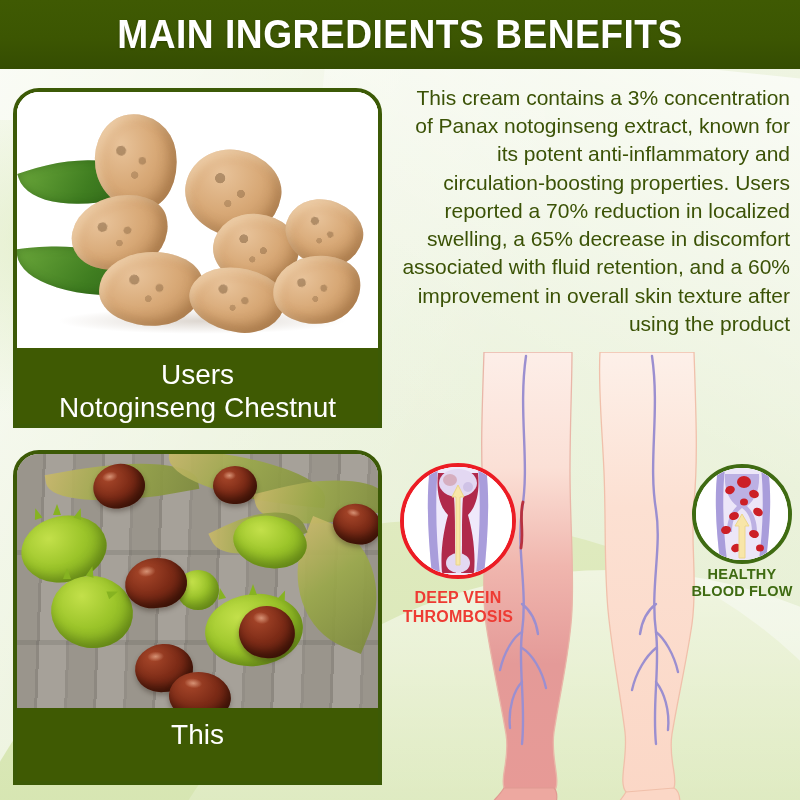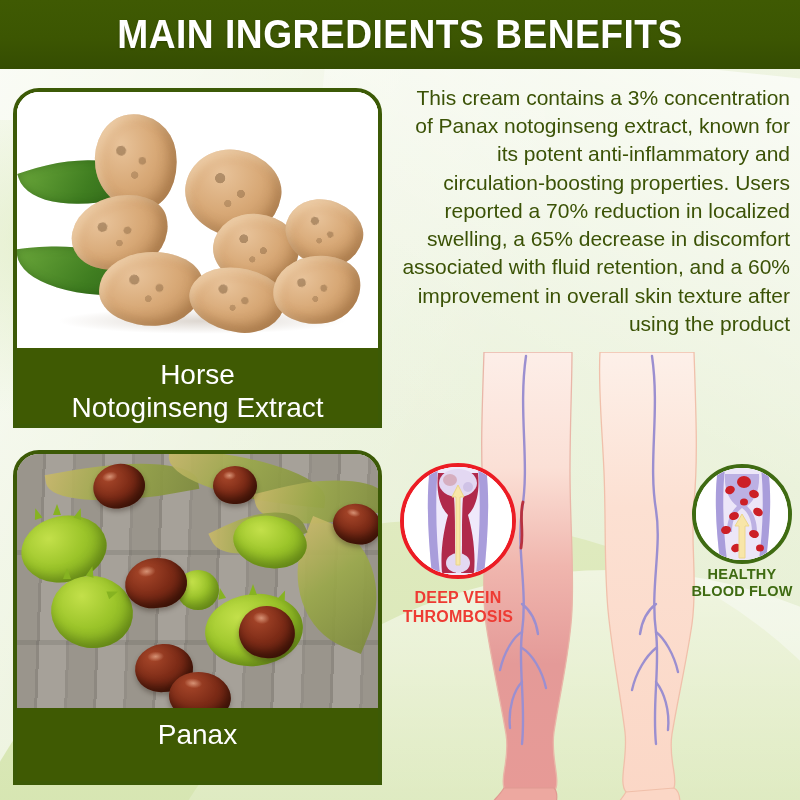--- a/index.html
+++ b/index.html
@@ -278,22 +278,22 @@
         <div class="root" style="left:168px; top:58px; width:96px; height:86px; transform:rotate(10deg);"></div>
         <div class="root" style="left:54px; top:104px; width:98px; height:74px; transform:rotate(-16deg);"></div>
         <div class="root" style="left:196px; top:122px; width:86px; height:72px; transform:rotate(6deg);"></div>
         <div class="root" style="left:268px; top:108px; width:78px; height:66px; transform:rotate(16deg);"></div>
         <div class="root" style="left:82px; top:160px; width:104px; height:74px; transform:rotate(-4deg);"></div>
         <div class="root" style="left:172px; top:176px; width:96px; height:64px; transform:rotate(8deg);"></div>
         <div class="root" style="left:256px; top:164px; width:88px; height:68px; transform:rotate(-10deg);"></div>
       </div>
     </div>
     <div class="card-label">
-      <span class="l1">Horse</span>
-      <span class="l2">Notoginseng Extract</span>
+      <span class="l1">Users</span>
+      <span class="l2">Notoginseng Chestnut</span>
     </div>
   </div>
 
   <div class="card card-2">
     <div class="photo">
       <div class="chest-scene">
         <div class="plank-dark" style="top:96px; height:5px;"></div>
         <div class="plank-dark" style="top:186px; height:5px;"></div>
 
         <div class="dleaf" style="left:30px; top:8px; width:150px; height:40px; transform:rotate(-10deg);"></div>
@@ -321,21 +321,21 @@
         <div class="nut" style="left:76px; top:10px; width:52px; height:44px; transform:rotate(-12deg);"></div>
         <div class="nut" style="left:196px; top:12px; width:44px; height:38px;"></div>
         <div class="nut" style="left:316px; top:50px; width:48px; height:40px; transform:rotate(14deg);"></div>
         <div class="nut" style="left:108px; top:104px; width:62px; height:50px; transform:rotate(-6deg);"></div>
         <div class="nut" style="left:222px; top:152px; width:56px; height:52px; transform:rotate(8deg);"></div>
         <div class="nut" style="left:118px; top:190px; width:58px; height:48px; transform:rotate(-4deg);"></div>
         <div class="nut" style="left:152px; top:218px; width:62px; height:48px; transform:rotate(6deg);"></div>
       </div>
     </div>
     <div class="card-label">
-      <span class="l1">Panax</span>
+      <span class="l1">This</span>
     </div>
   </div>
 
   <div class="body-copy">This cream contains a 3% concentration of Panax notoginseng extract, known for its potent anti-inflammatory and circulation-boosting properties. Users reported a 70% reduction in localized swelling, a 65% decrease in discomfort associated with fluid retention, and a 60% improvement in overall skin texture after using the product</div>
 
   <div class="legs-wrap">
     <svg width="260" height="448" viewBox="0 0 260 448" xmlns="http://www.w3.org/2000/svg">
       <defs>
         <linearGradient id="swollenLeg" x1="0" y1="0" x2="0" y2="1">
           <stop offset="0%" stop-color="#fdeee8"></stop>

